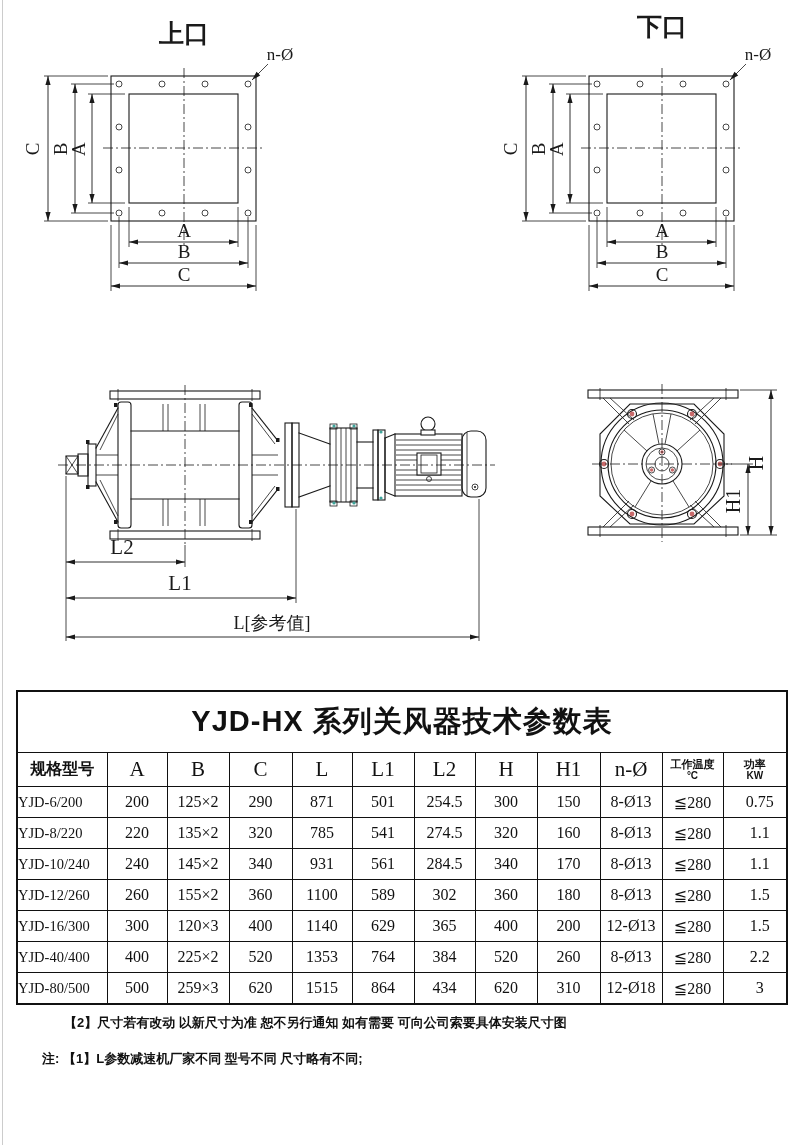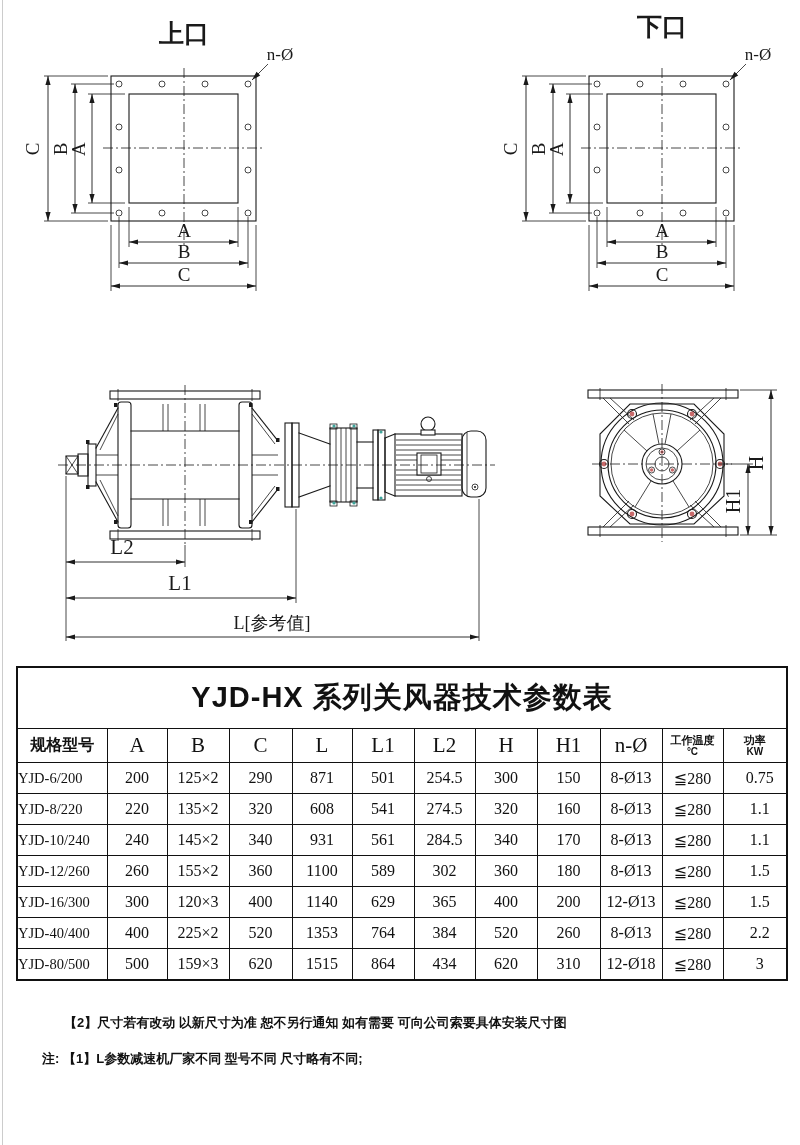--- a/index.html
+++ b/index.html
@@ -7,21 +7,21 @@
   svg text{fill:#1a1a1a;}
   .ser{font-family:"Liberation Serif","DejaVu Serif",serif;}
   .cjk{font-family:"Liberation Sans","DejaVu Sans",sans-serif;}
   .ln{stroke:#1a1a1a;stroke-width:1.1;fill:none;stroke-linecap:square;}
   .thin{stroke:#1a1a1a;stroke-width:0.8;fill:none;}
   .cl{stroke:#1a1a1a;stroke-width:0.8;fill:none;stroke-dasharray:10 3 2 3;}
   .dim{stroke:#1a1a1a;stroke-width:0.9;fill:none;}
   .blk{fill:#1a1a1a;stroke:none;}
   .wfill{fill:#ffffff;stroke:#1a1a1a;stroke-width:1.1;}
   
-  .tbl-wrap{position:absolute;left:16px;top:666px;width:609px;}
+  .tbl-wrap{position:absolute;left:16px;top:690px;width:609px;}
   table.spec{border-collapse:collapse;table-layout:fixed;width:770px;background:#fff;}
   table.spec td{border:1px solid #111;text-align:center;vertical-align:middle;padding:0;overflow:hidden;white-space:nowrap;}
   table.spec{border:2px solid #111;}
   td.title-cell{height:60px;font-size:29px;font-weight:bold;letter-spacing:1px;}
   tr.head-row td{height:33px;}
   td.h-model{font-size:16px;font-weight:bold;}
   td.h-letter{font-family:"Liberation Serif","DejaVu Serif",serif;font-size:21px;}
   td.h-two{font-size:11px;font-weight:bold;line-height:11px;}
   td.h-two .sub{font-size:10px;}
   tr.data-row td{height:30px;font-family:"Liberation Serif","DejaVu Serif",serif;font-size:16px;}
@@ -348,21 +348,21 @@
       <td>150</td>
       <td>8-Ø13</td>
       <td>≦280</td>
       <td class="power">0.75</td>
     </tr>
     <tr class="data-row">
       <td class="model">YJD-8/220</td>
       <td>220</td>
       <td>135×2</td>
       <td>320</td>
-      <td>608</td>
+      <td>785</td>
       <td>541</td>
       <td>274.5</td>
       <td>320</td>
       <td>160</td>
       <td>8-Ø13</td>
       <td>≦280</td>
       <td class="power">1.1</td>
     </tr>
     <tr class="data-row">
       <td class="model">YJD-10/240</td>
@@ -416,21 +416,21 @@
       <td>384</td>
       <td>520</td>
       <td>260</td>
       <td>8-Ø13</td>
       <td>≦280</td>
       <td class="power">2.2</td>
     </tr>
     <tr class="data-row">
       <td class="model">YJD-80/500</td>
       <td>500</td>
-      <td>159×3</td>
+      <td>259×3</td>
       <td>620</td>
       <td>1515</td>
       <td>864</td>
       <td>434</td>
       <td>620</td>
       <td>310</td>
       <td>12-Ø18</td>
       <td>≦280</td>
       <td class="power">3</td>
     </tr>

